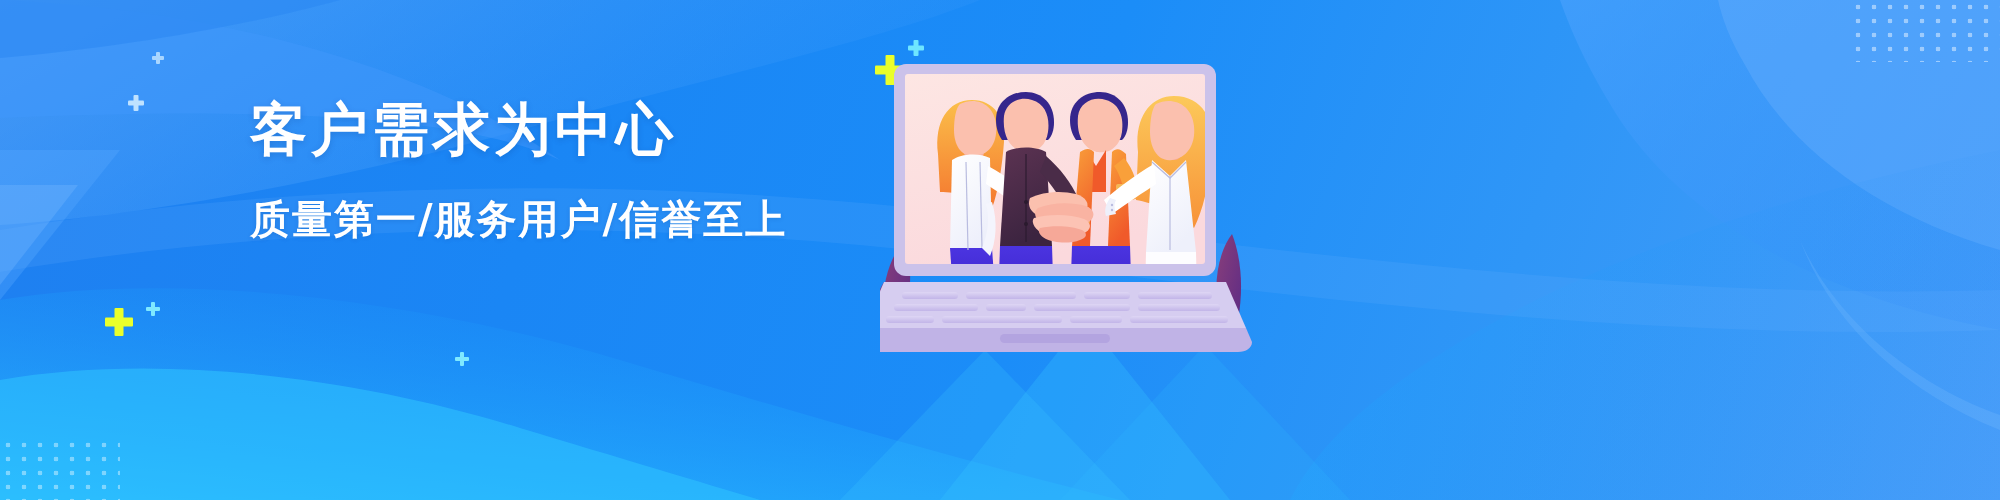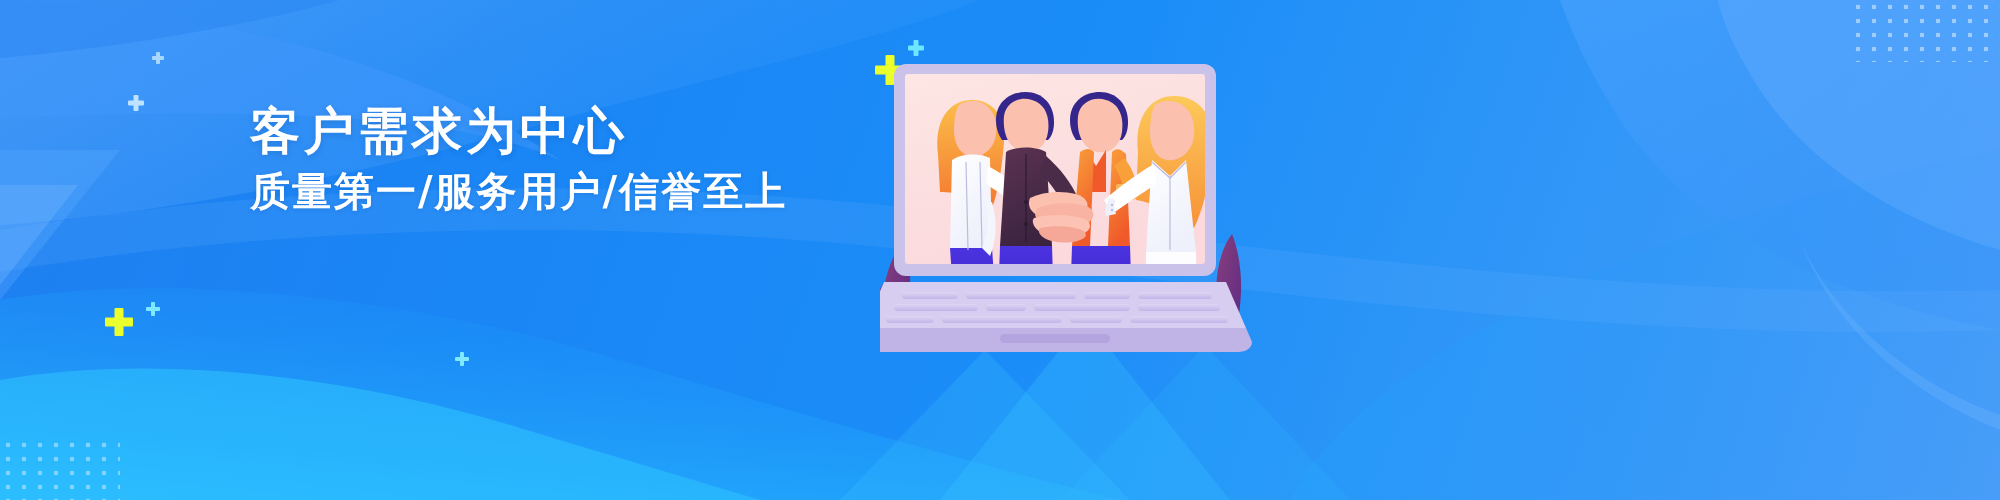--- a/index.html
+++ b/index.html
@@ -37,27 +37,27 @@
   }
   .plus::before { left:50%; top:0; width:var(--t); height:100%; transform:translateX(-50%); }
   .plus::after  { top:50%; left:0; height:var(--t); width:100%; transform:translateY(-50%); }
 
   
   .text-block {
     position:absolute; left:250px; top:105px; width:620px;
     z-index:12;
   }
   .headline {
-    font-family:Liberation Sans, sans-serif;
-    font-size:50px; font-weight:bold; color:#ffffff;
+    font-family:Liberation Mono, monospace;
+    font-size:57px; font-weight:bold; color:#ffffff;
     letter-spacing:4px; line-height:1.04; white-space:nowrap;
     text-shadow:0 2px 6px rgba(0,40,110,0.18);
   }
   .subtitle {
-    margin-top:7px;
+    margin-top:28px;
     font-family:"DejaVu Sans", sans-serif;
     font-size:40px; font-weight:bold; color:#ffffff;
     letter-spacing:2px; white-space:nowrap;
     text-shadow:0 1px 4px rgba(0,40,110,0.15);
   }
 
   
   .illustration { position:absolute; left:880px; top:42px; width:420px; height:320px; z-index:10; }
   .illustration svg { display:block; }
 </style>

